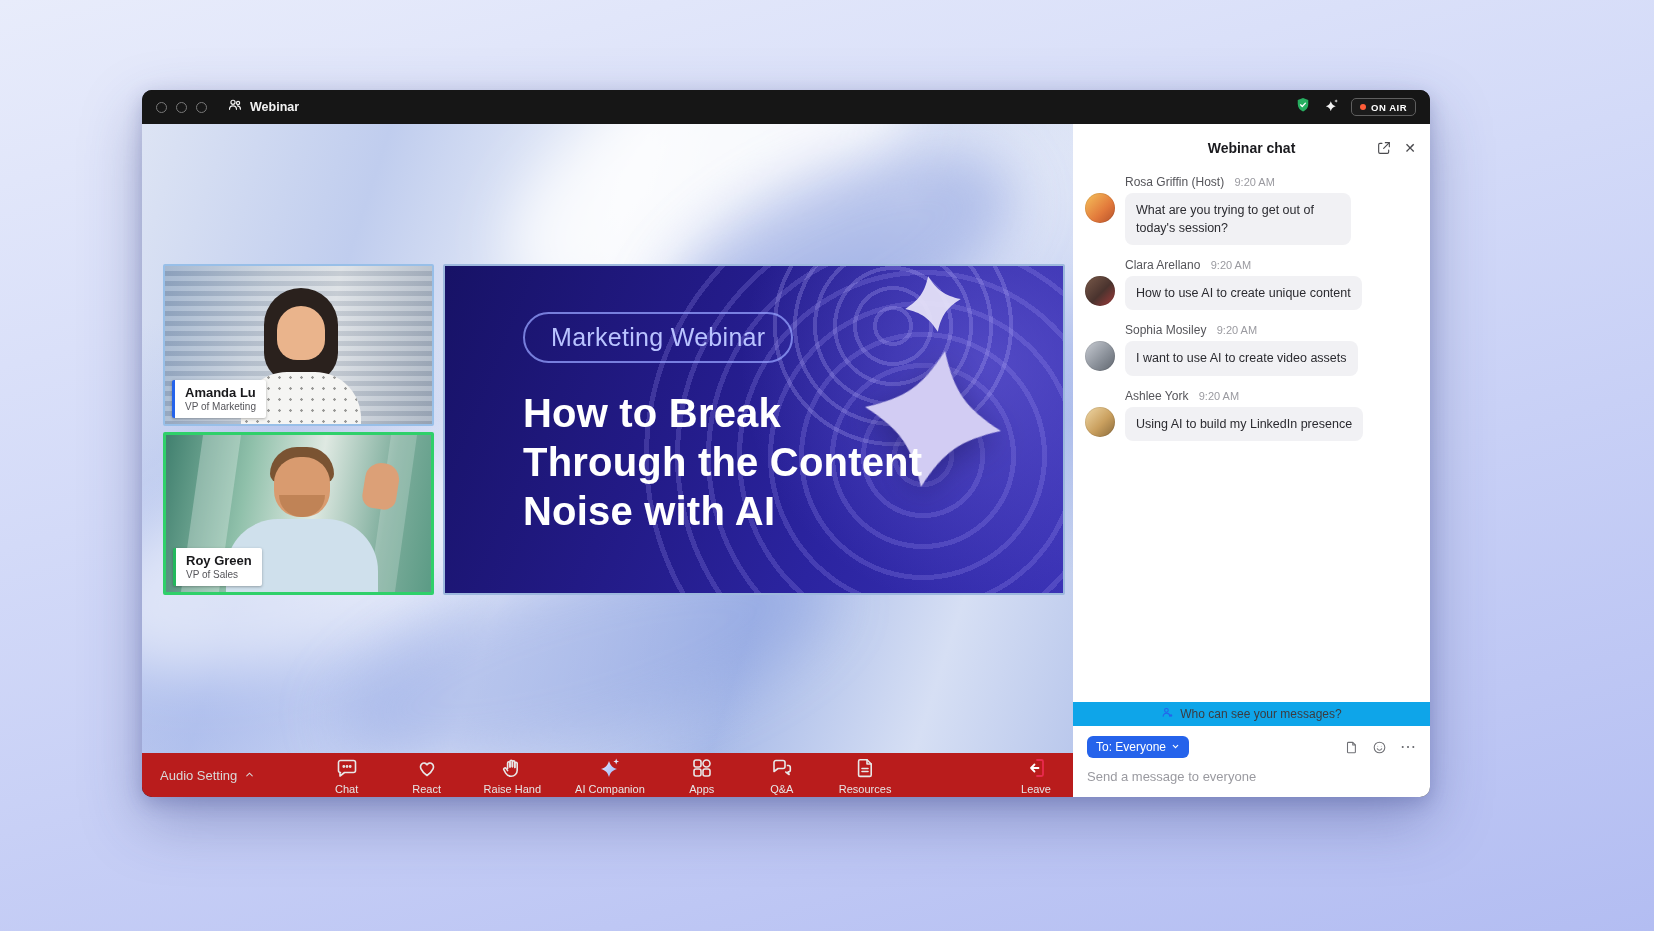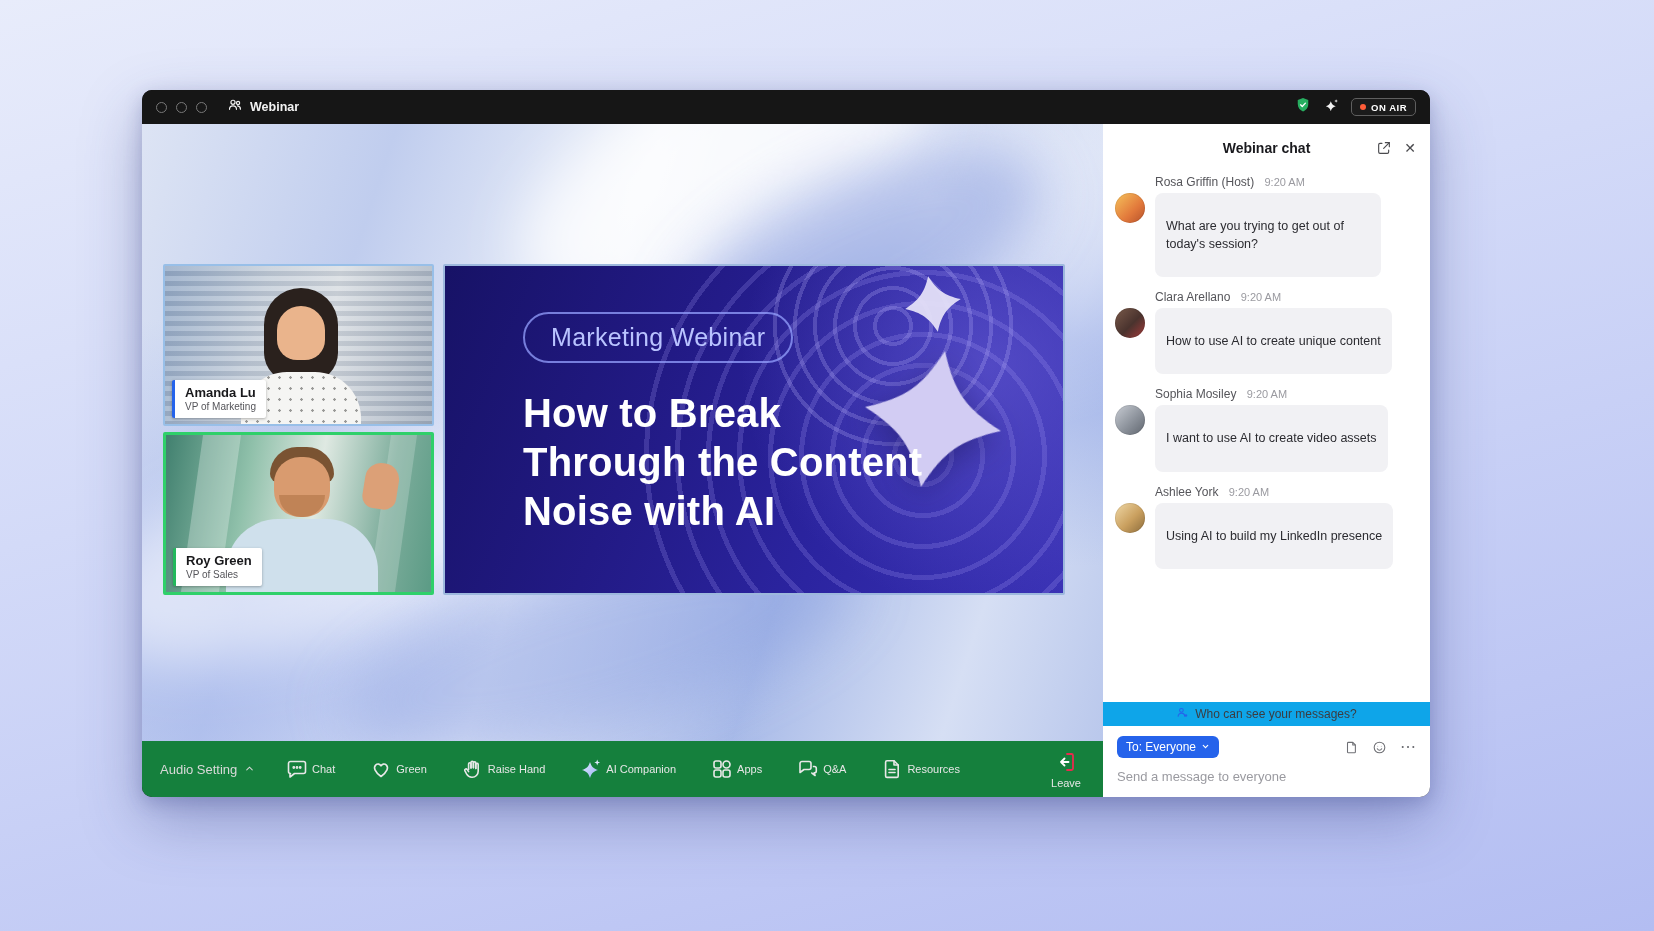--- a/index.html
+++ b/index.html
@@ -78,48 +78,48 @@
   .flower-big { position:absolute; right:55px; top:78px; width:150px; height:150px; transform:rotate(10deg);
     filter:drop-shadow(0 10px 16px rgba(20,15,80,.45)); }
   .flower-small { position:absolute; right:98px; top:6px; width:64px; height:64px; transform:rotate(-10deg); opacity:.95; }
   .slide-content { position:relative; z-index:2; padding:46px 0 0 42px;margin-left:36px; }
   .slide-badge { display:inline-block; border:2px solid rgba(150,162,255,.75); color:#b9c3ff; border-radius:999px;
     padding:9px 26px; font-size:25px; font-weight:500; letter-spacing:.3px; }
   .slide-title { margin-top:26px; color:#ffffff; font-size:40px; font-weight:700; line-height:1.22; letter-spacing:.2px; }
   .slide-title span { display:block; }
 
   
-  .toolbar { height:56px; background:#15803d; position:relative; display:flex; align-items:center; flex:0 0 auto; }
+  .toolbar { height:44px; background:#b91c1c; position:relative; display:flex; align-items:center; flex:0 0 auto; }
   .audio-setting { position:absolute; left:18px; display:flex; align-items:center; gap:7px; color:#d9d9d9; font-size:13px; cursor:default; }
   .tb-center { margin:0 auto; display:flex; gap:34px; align-items:flex-end; }
-  .tb-item { display:flex; align-items:center; gap:3px; min-width:46px; cursor:default; }
+  .tb-item { display:flex; flex-direction:column; align-items:center; gap:3px; min-width:46px; cursor:default; }
   .tb-icon { height:24px; display:flex; align-items:center; justify-content:center; }
   .tb-label { font-size:11px; color:#e6e6e6; white-space:nowrap; }
   .tb-leave { position:absolute; right:22px; display:flex; flex-direction:column; align-items:center; gap:3px; }
 
   
-  .chat-panel { width:327px; background:#fff; display:flex; flex-direction:column; flex:0 0 auto; }
+  .chat-panel { width:357px; background:#fff; display:flex; flex-direction:column; flex:0 0 auto; }
   .chat-header { height:47px; position:relative; display:flex; align-items:center; flex:0 0 auto; }
   .chat-title { position:absolute; left:50%; transform:translateX(-50%); font-size:14px; font-weight:700; color:#1a1a1e; }
   .chat-header-icons { margin-left:auto; display:flex; align-items:center; gap:12px; padding-right:14px; }
   .icon-btn { color:#4a4a4e; display:flex; align-items:center; justify-content:center; cursor:default; }
   .close-glyph { font-size:14px; color:#4a4a4e; }
 
   .chat-messages { flex:1; overflow:hidden; padding:4px 14px 0 12px; }
   .msg { margin-bottom:13px; }
   .msg-meta { margin-left:40px; font-size:12px; color:#5f6368; margin-bottom:4px; }
   .msg-meta .author { font-weight:500; color:#55555a; }
   .msg-meta .time { color:#9a9aa0; font-size:11px; margin-left:7px; }
   .msg-row { display:flex; align-items:flex-start; gap:10px; }
   .avatar { width:30px; height:30px; border-radius:50%; flex:0 0 auto; box-shadow:inset 0 0 0 1px rgba(0,0,0,.08); }
   .av0 { background:linear-gradient(135deg,#f6c35c 0%,#e2793b 60%,#b4502a 100%); }
   .av1 { background:linear-gradient(135deg,#7a5a4a 0%,#4a332e 55%,#a33a3a 100%); }
   .av2 { background:linear-gradient(135deg,#c9cdd4 0%,#8d939c 55%,#5f656e 100%); }
   .av3 { background:linear-gradient(135deg,#f0d9a8 0%,#caa05f 55%,#8a6a3a 100%); }
-  .bubble { background:#f1f1f4; border-radius:8px; padding:24px 11px; font-size:12.5px; color:#2b2b30; line-height:1.45; width:fit-content; max-width:246px; }
+  .bubble { background:#f1f1f4; border-radius:8px; padding:8px 11px; font-size:12.5px; color:#2b2b30; line-height:1.45; width:fit-content; max-width:246px; }
   .bubble.narrow { max-width:226px; }
 
   .visibility-strip { height:24px; background:#0ea5e9; display:flex; align-items:center; justify-content:center; gap:6px;
     font-size:12px; color:#3c3c40; flex:0 0 auto; }
   .compose { padding:10px 14px 12px 14px; flex:0 0 auto; }
   .compose-row { display:flex; align-items:center; }
   .to-btn { display:flex; align-items:center; gap:5px; background:#2563eb; color:#fff; border:none; border-radius:6px;
     padding:4px 9px; font-size:12px; font-family:inherit; cursor:default; }
   .compose-icons { margin-left:auto; display:flex; align-items:center; gap:13px; color:#6f7075; }
   .more-glyph { font-size:16px; color:#6f7075; line-height:1; }
@@ -244,21 +244,21 @@
             </span>
             <span class="tb-label">Chat</span>
           </div>
 
           <div class="tb-item">
             <span class="tb-icon">
               <svg width="24" height="24" viewBox="0 0 24 24" fill="none" stroke="#e8e8e8" stroke-width="1.6" stroke-linejoin="round">
                 <path d="M12 19.5 C5.5 14.5 4.3 10.5 6.6 8.1 C8.5 6.3 11 7 12 8.8 C13 7 15.5 6.3 17.4 8.1 C19.7 10.5 18.5 14.5 12 19.5 Z"></path>
               </svg>
             </span>
-            <span class="tb-label">Green</span>
+            <span class="tb-label">React</span>
           </div>
 
           <div class="tb-item">
             <span class="tb-icon">
               <svg width="24" height="24" viewBox="0 0 24 24" fill="none" stroke="#e8e8e8" stroke-width="1.6" stroke-linecap="round" stroke-linejoin="round">
                 <path d="M7.6 12.6 V6.9 a1.2 1.2 0 0 1 2.4 0 V11"></path>
                 <path d="M10 11 V5.4 a1.2 1.2 0 0 1 2.4 0 V10.8"></path>
                 <path d="M12.4 10.8 V6 a1.2 1.2 0 0 1 2.4 0 V11.4"></path>
                 <path d="M14.8 11.4 V7.6 a1.2 1.2 0 0 1 2.4 0 V14.2 a6 6 0 0 1 -6 6 h-.4 a6 6 0 0 1 -5.1-3 L3.8 13.7 a1.3 1.3 0 0 1 2.2-1.3 l1.6 2.2"></path>
               </svg>

